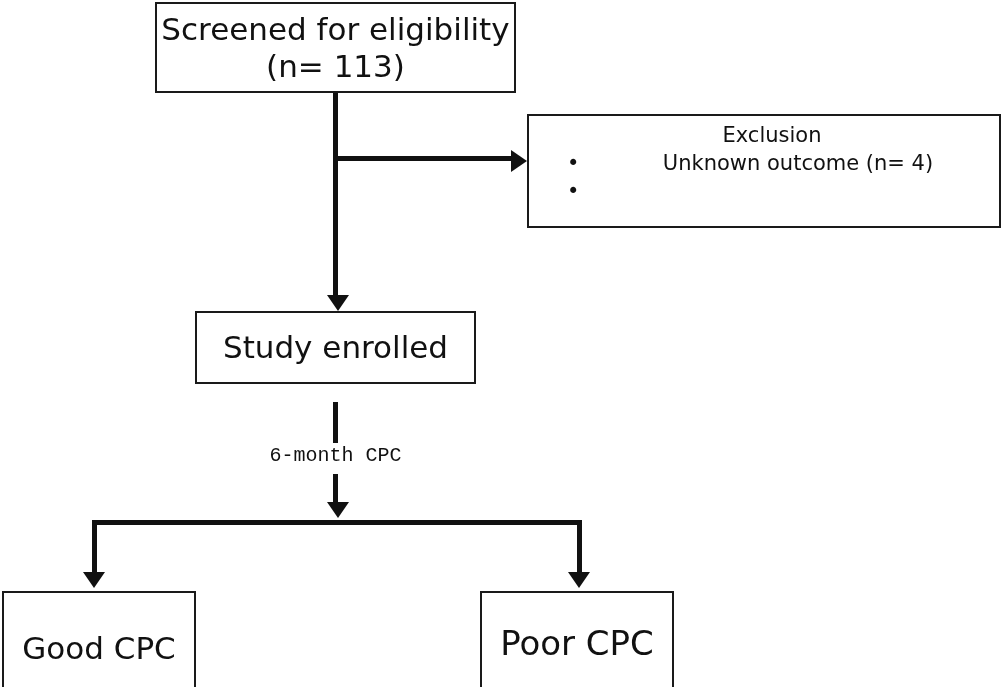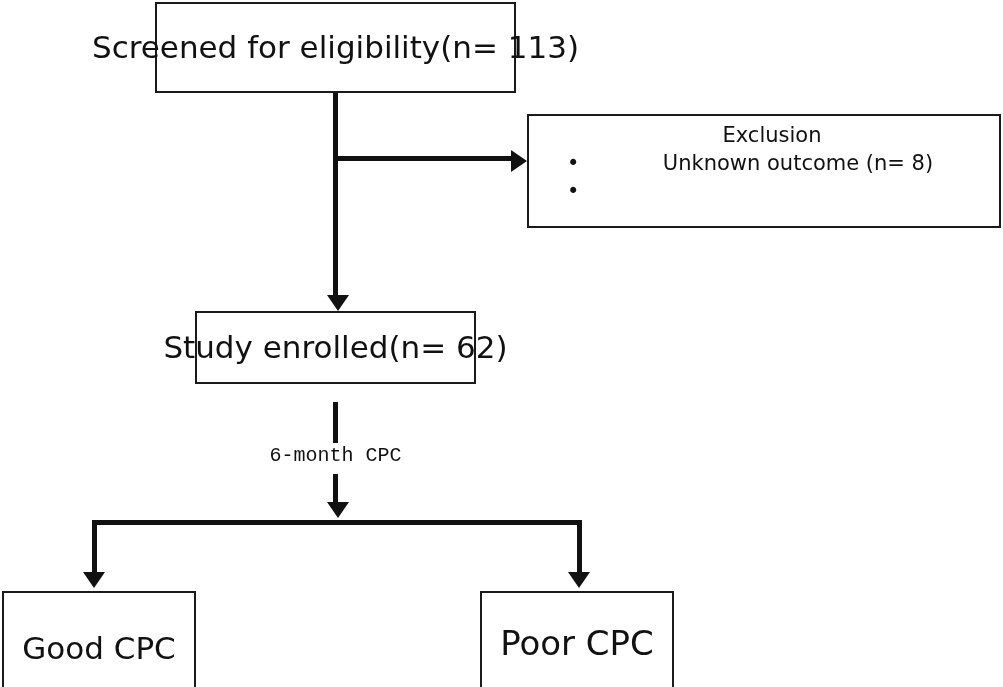--- a/index.html
+++ b/index.html
@@ -18,21 +18,21 @@
     height: 687px;
     background: #ffffff;
     overflow: hidden;
   }
   .node-box {
     position: absolute;
     box-sizing: border-box;
     border: 2px solid #1a1a1a;
     background: #ffffff;
     display: flex;
-    flex-direction: row;
+    flex-direction: column;
     align-items: center;
     justify-content: center;
     text-align: center;
     line-height: 1.18;
   }
   .node-line {
     display: block;
     white-space: nowrap;
   }
 
@@ -182,31 +182,30 @@
   <div class="v-line" id="trunk-upper"></div>
   <div class="h-line" id="branch-to-exclusion"></div>
   <div class="arrow-right" id="arrow-to-exclusion"></div>
   <div class="arrow-down" id="arrow-to-enrolled"></div>
 
   <div class="node-box" id="box-exclusion">
     <span class="excl-title">Exclusion</span>
     <ul class="excl-list">
       <li class="excl-item">
         <span class="bullet-dot">•</span>
-        <span>Unknown outcome (n= 8)</span>
+        <span>Unknown outcome (n= 4)</span>
       </li>
       <li class="excl-item">
         <span class="bullet-dot">•</span>
       </li>
     </ul>
   </div>
 
   <div class="node-box" id="box-enrolled">
     <span class="node-line">Study enrolled</span>
-    <span class="node-line">(n= 62)</span>
   </div>
 
   <div class="v-line" id="trunk-lower-a"></div>
   <div id="label-6month">6-month CPC</div>
   <div class="v-line" id="trunk-lower-b"></div>
   <div class="arrow-down" id="arrow-to-split"></div>
 
   <div class="h-line" id="split-bar"></div>
   <div class="v-line" id="split-left-v"></div>
   <div class="v-line" id="split-right-v"></div>

